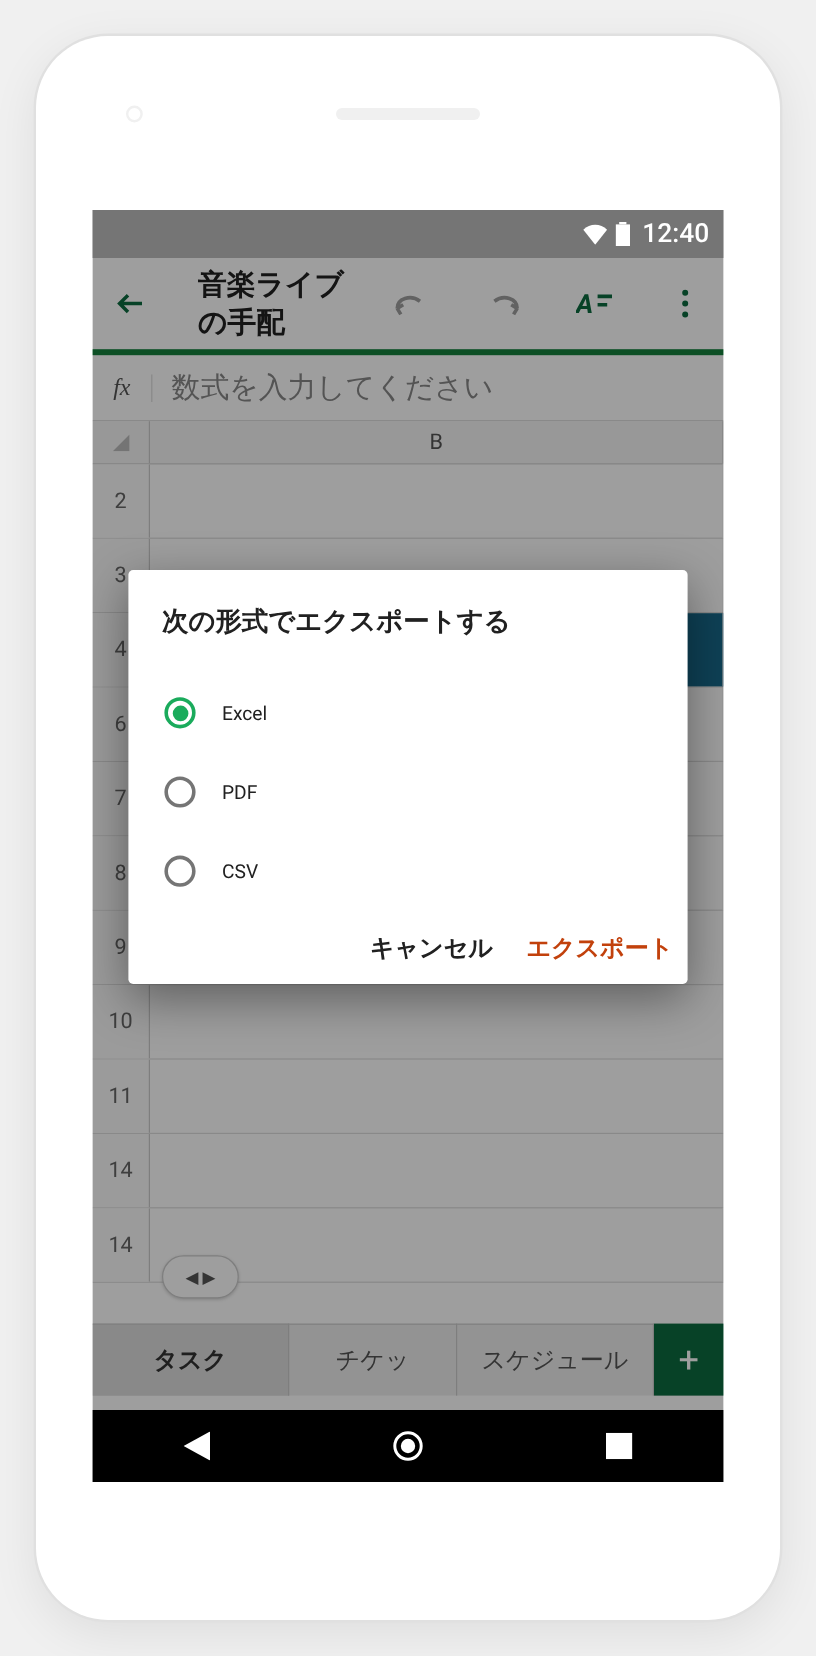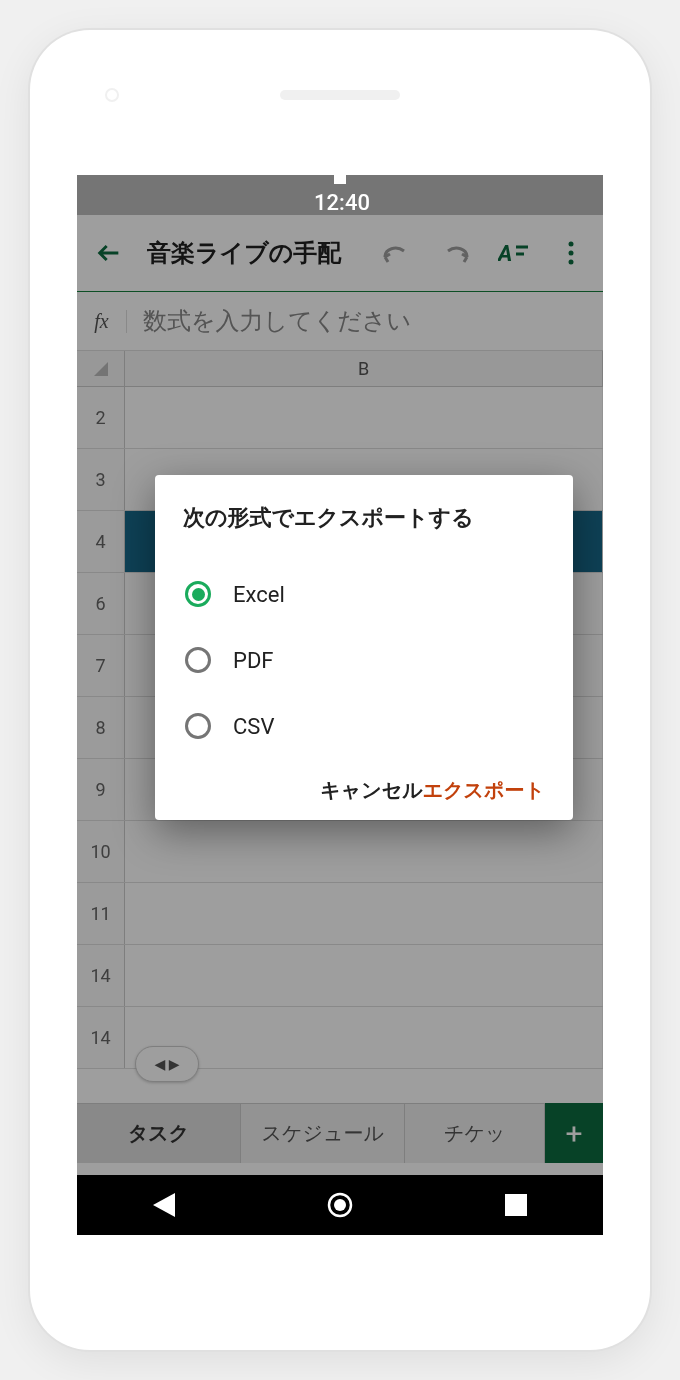--- a/index.html
+++ b/index.html
@@ -72,31 +72,30 @@
     display: flex;
     align-items: center;
     justify-content: flex-end;
     padding: 0 12px;
     gap: 6px;
     color: #fff;
     font-size: 22px;
     font-weight: 500;
     position: relative;
     z-index: 6;
-    flex-direction: column;
   }
   .status-bar .wifi-icon, .status-bar .battery-icon { display: inline-flex; }
   .status-time { margin-left: 4px; }
 
   .app-bar {
     height: 76px;
     display: flex;
     align-items: center;
     padding: 0 12px;
-    gap: 18px;
+    gap: 36px;
     position: relative;
     z-index: 1;
   }
   .app-title {
     flex: 1;
     font-size: 24px;
     font-weight: 600;
     color: #212121;
   }
   .icon-btn {
@@ -106,21 +105,21 @@
     align-items: center;
     justify-content: center;
     color: #0c6b3f;
   }
   .icon-btn.disabled { color: #9e9e9e; }
 
   .formula-bar {
     height: 60px;
     display: flex;
     align-items: center;
-    border-top: 1px solid #15803d;
+    border-top: 5px solid #15803d;
     border-bottom: 1px solid #ddd;
     position: relative;
     z-index: 1;
   }
   .fx-label {
     width: 50px;
     text-align: center;
     font-style: italic;
     font-family: Georgia, serif;
     font-size: 20px;
@@ -247,54 +246,54 @@
 
   .dialog {
     position: absolute;
     top: 300px;
     left: 30px;
     right: 30px;
     background: #fff;
     border-radius: 4px;
     box-shadow: 0 12px 40px rgba(0,0,0,0.4);
     z-index: 10;
-    padding: 28px 28px 16px 28px;
-    margin-left: 48px;
+    padding: 28px 12px 16px 28px;
   }
   .dialog-title {
     font-size: 22px;
     font-weight: 600;
     color: #212121;
     margin-bottom: 28px;
   }
   .radio-option {
     display: flex;
     align-items: center;
     gap: 22px;
     padding: 20px 2px;
-    font-size: 22px;
+    font-size: 16px;
     color: #212121;
   }
   .radio-circle {
     width: 26px; height: 26px;
     border: 3px solid #757575;
     border-radius: 50%;
     display:flex; align-items:center; justify-content:center;
   }
   .radio-circle.checked {
     border-color: #1aab5c;
   }
   .radio-dot {
     width: 13px; height: 13px;
     background: #1aab5c;
     border-radius: 50%;
   }
   .dialog-actions {
     display: flex;
     justify-content: flex-end;
+    gap: 28px;
     margin-top: 18px;
     font-size: 20px;
     font-weight: 700;
   }
   .btn-cancel { color: #212121; }
   .btn-confirm { color: #c2410c; }
 </style>
 </head>
 <body>
 
@@ -411,22 +410,22 @@
           </div>
         <div class="sheet-row" style="position:relative">
           <div class="row-header">14</div>
           <div class="cell"></div>
           <div class="scrubber">◀ ▶</div>
         </div>
       </div>
 
       <div class="sheet-tabs">
         <div class="tab active">タスク</div>
+        <div class="tab cut">チケッ</div>
         <div class="tab">スケジュール</div>
-        <div class="tab cut">チケッ</div>
         <div class="add-tab">+</div>
       </div>
 
       <div class="nav-bar">
         <div>
           <svg width="22" height="24" viewBox="0 0 22 24">
               <path d="M22 0 L0 12 L22 24 Z" fill="#fff"></path>
             </svg>
         </div>
         <div>

